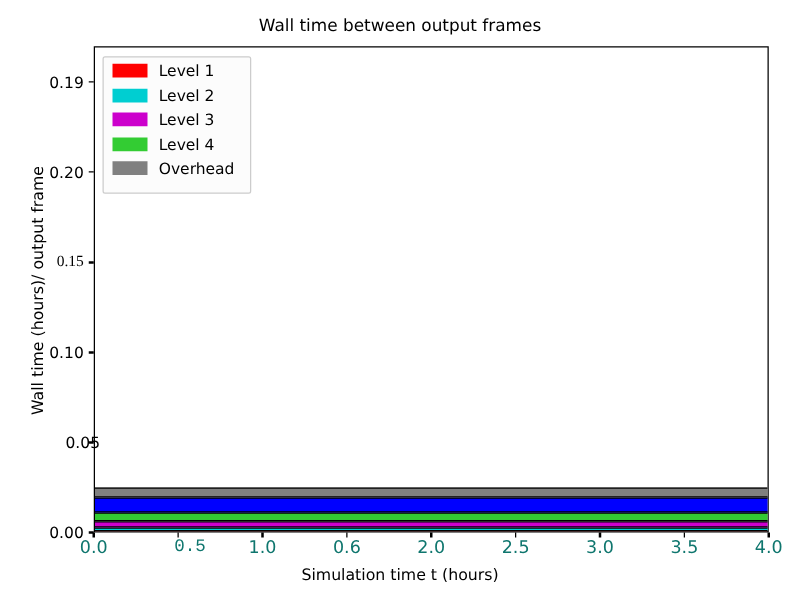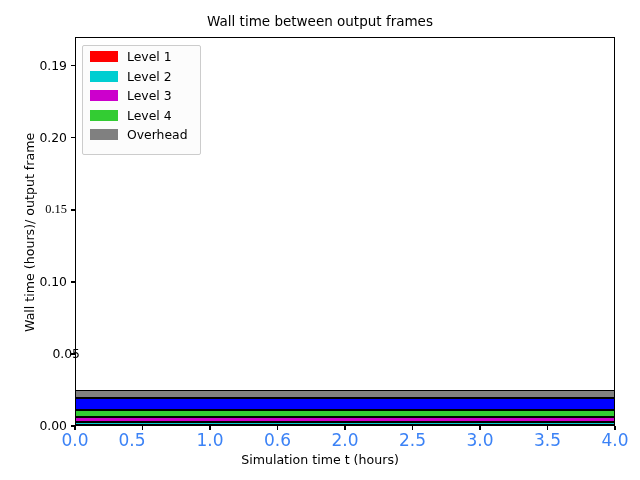--- a/index.html
+++ b/index.html
@@ -52,21 +52,21 @@
     position:absolute;
     font-size:12.6px;color:#000;
     transform-origin:left top;
     transform:rotate(-90deg);
     white-space:nowrap;
   }
 
   
   .xtick-label{
     position:absolute;top:430px;
-    font-size:17px;color:#3b82f6;text-align:center;width:60px;
+    font-size:14px;color:#0f766e;text-align:center;width:60px;
   }
   .xtick-mark{
     position:absolute;top:426px;width:1.3px;height:4px;background:#000;
   }
   #xlabel{
     position:absolute;left:0;top:452px;width:640px;
     text-align:center;font-size:12.6px;color:#000;
   }
 
   
@@ -121,21 +121,21 @@
       <div class="ytick-label" style="left: 3px; width: 64px; right: auto; top: 201.889px; font-family: Liberation Serif, serif;">0.15</div>
       <div class="ytick-mark" style="left: 71px; top: 137.202px;"></div>
       <div class="ytick-label" style="left: 3px; width: 64px; right: auto; top: 129.852px;">0.20</div>
       <div class="ytick-mark" style="left: 71px; top: 65.1648px;"></div>
       <div class="ytick-label" style="left: 3px; width: 64px; right: auto; top: 57.8148px;">0.19</div>
     </div>
   <div id="xticks">
       <div class="xtick-mark" style="left: 74.35px;"></div>
       <div class="xtick-label" style="left: 45px;">0.0</div>
       <div class="xtick-mark" style="left: 141.85px;"></div>
-      <div class="xtick-label" style="left: 102px;">0.5</div>
+      <div class="xtick-label" style="left: 122px; font-family: Liberation Mono, monospace;">0.5</div>
       <div class="xtick-mark" style="left: 209.35px;"></div>
       <div class="xtick-label" style="left: 180px;">1.0</div>
       <div class="xtick-mark" style="left: 276.85px;"></div>
       <div class="xtick-label" style="left: 247.5px;">0.6</div>
       <div class="xtick-mark" style="left: 344.35px;"></div>
       <div class="xtick-label" style="left: 315px;">2.0</div>
       <div class="xtick-mark" style="left: 411.85px;"></div>
       <div class="xtick-label" style="left: 382.5px;">2.5</div>
       <div class="xtick-mark" style="left: 479.35px;"></div>
       <div class="xtick-label" style="left: 450px;">3.0</div>

